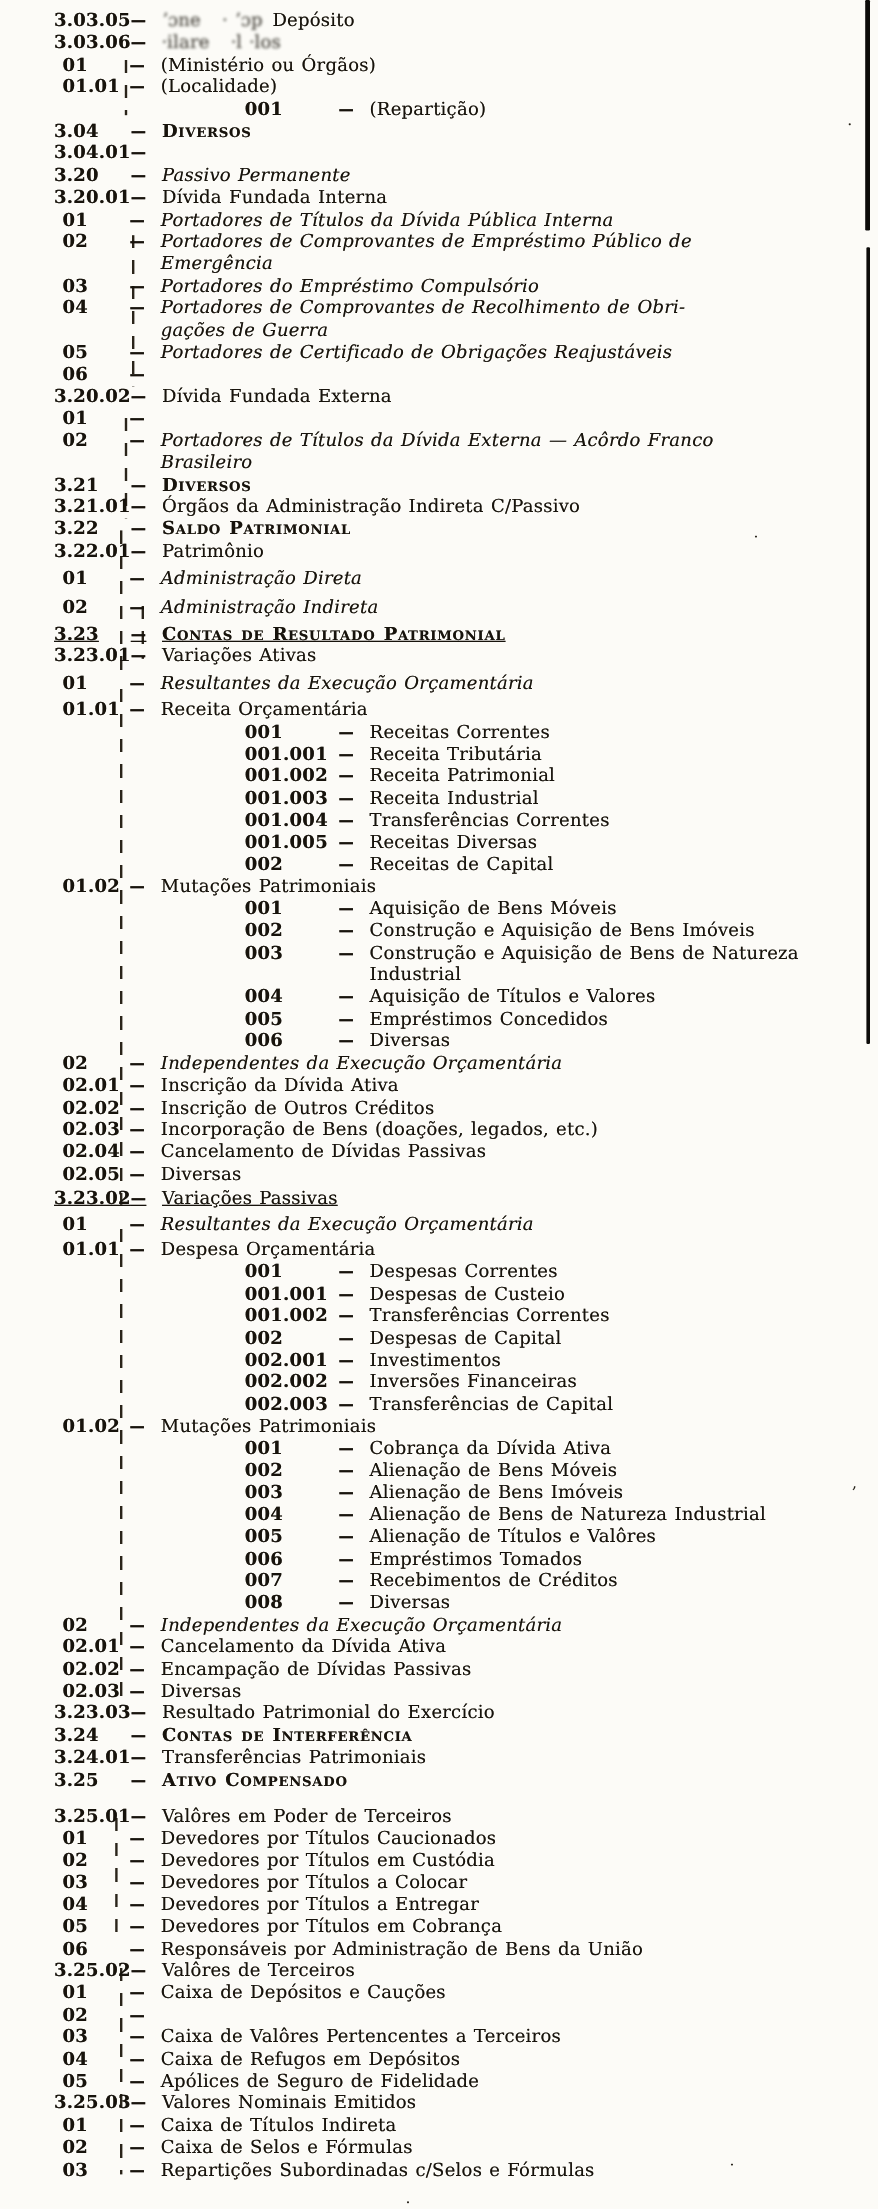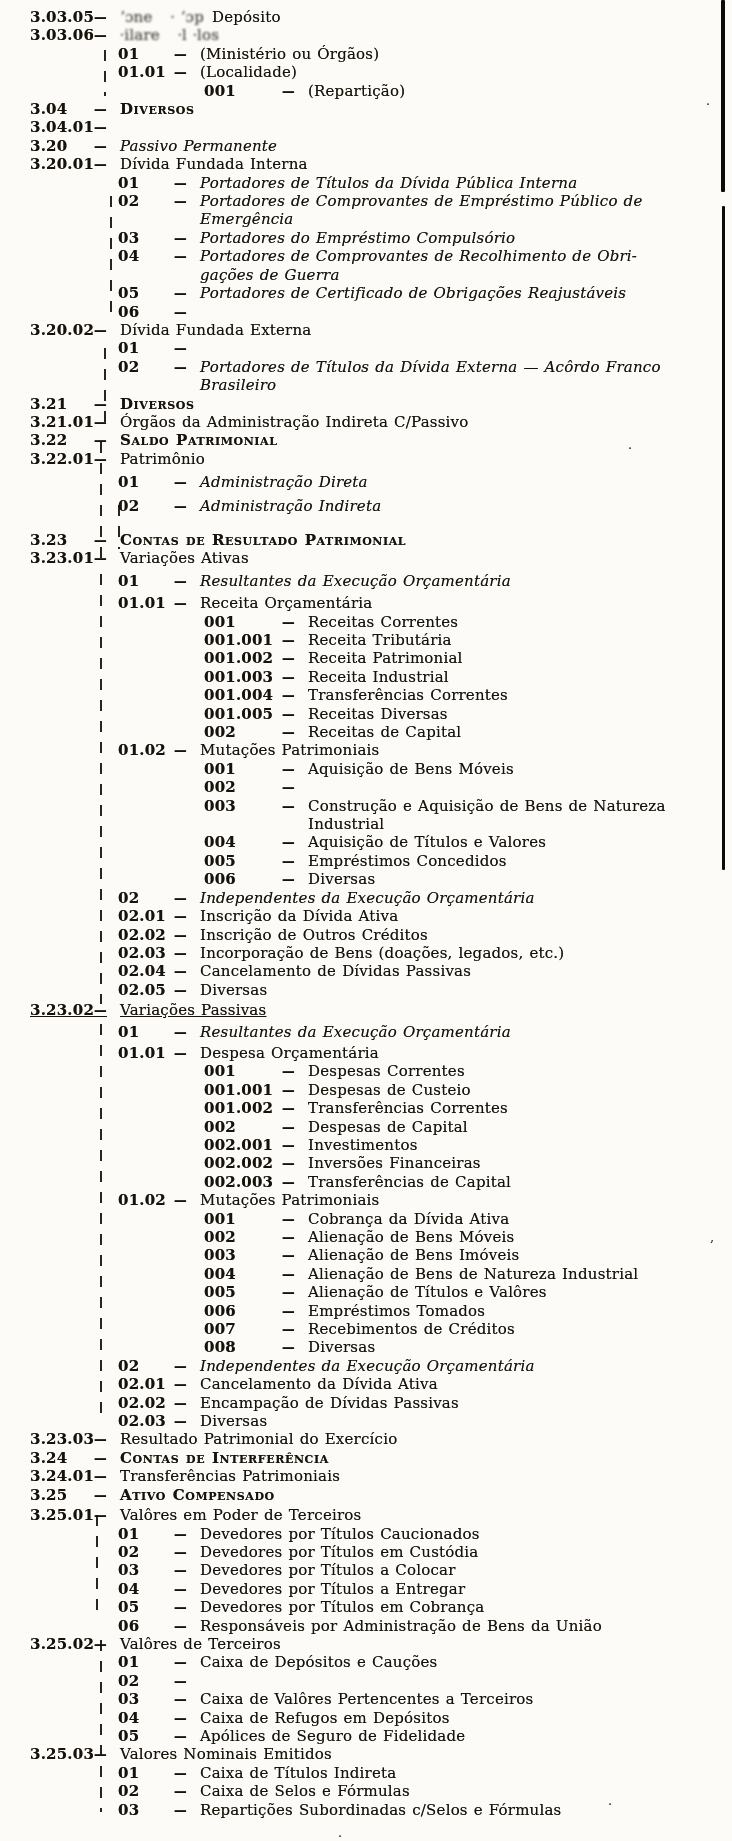--- a/index.html
+++ b/index.html
@@ -14,22 +14,22 @@
   .rows{position:relative;padding-top:8px;}
   .row{
     display:flex;align-items:flex-start;
     font-size:15px;line-height:18.4px;
     letter-spacing:.2px;word-spacing:1px;
     text-shadow:0 0 .5px rgba(25,18,8,.6);
   }
   .row .code{font-weight:700;flex:0 0 auto;white-space:nowrap;}
   .row .dash{font-weight:700;flex:0 0 26px;transform:scaleX(.85);transform-origin:left;}
   .row .label{flex:0 1 auto;}
-  .lv0{padding-left:30px;}  .lv0 .code{width:64px;}  .lv0 .label{max-width:560px;}
-  .lv1{padding-left:118px;} .lv1 .code{width:56px;}  .lv1 .label{max-width:490px;}
+  .lv0{padding-left:45px;}  .lv0 .code{width:64px;}  .lv0 .label{max-width:560px;}
+  .lv1{padding-left:52px;} .lv1 .code{width:56px;}  .lv1 .label{max-width:490px;}
   .lv2{padding-left:204px;} .lv2 .code{width:78px;}  .lv2 .label{max-width:400px;}
   .ital .label{font-style:italic;}
   .caps .label{font-variant:small-caps;font-weight:700;letter-spacing:.6px;}
   .smudge{filter:blur(1.2px);opacity:.8;margin-right:8px;white-space:pre;}
   .guide{position:absolute;width:2px;
     background:repeating-linear-gradient(180deg,#2a241a 0 11px,rgba(42,36,26,0) 11px 21px);}
   .edgebar{position:absolute;background:#0c0b09;border-radius:1px;}
   .speck{position:absolute;color:#242017;font-size:13px;line-height:10px;}
 </style>
 </head>
@@ -167,21 +167,21 @@
       <div class="row lv1 ital" style="margin-top: 5px;">
         <span class="code">01</span>
         <span class="dash">—</span>
         <span class="label"><span>Administração Direta</span></span>
       </div>
       <div class="row lv1 ital" style="margin-top: 5px;">
         <span class="code">02</span>
         <span class="dash">—</span>
         <span class="label"><span>Administração Indireta</span></span>
       </div>
-      <div class="row lv0 caps" style="margin-top: 16px;">
+      <div class="row lv0 caps" style="margin-top: 4px; text-decoration: underline;">
         <span class="code">3.23</span>
         <span class="dash">—</span>
         <span class="label"><span>Contas de Resultado Patrimonial</span></span>
       </div>
       <div class="row lv0">
         <span class="code">3.23.01</span>
         <span class="dash">—</span>
         <span class="label"><span>Variações Ativas</span></span>
       </div>
       <div class="row lv1 ital" style="margin-top: 4px;">
@@ -235,20 +235,21 @@
         <span class="label"><span>Mutações Patrimoniais</span></span>
       </div>
       <div class="row lv2">
         <span class="code">001</span>
         <span class="dash">—</span>
         <span class="label"><span>Aquisição de Bens Móveis</span></span>
       </div>
       <div class="row lv2">
         <span class="code">002</span>
         <span class="dash">—</span>
+        <span class="label"><span>Construção e Aquisição de Bens Imóveis</span></span>
       </div>
       <div class="row lv2">
         <span class="code">003</span>
         <span class="dash">—</span>
         <span class="label"><span>Construção e Aquisição de Bens de Natureza Industrial</span></span>
       </div>
       <div class="row lv2">
         <span class="code">004</span>
         <span class="dash">—</span>
         <span class="label"><span>Aquisição de Títulos e Valores</span></span>
@@ -421,21 +422,21 @@
       <div class="row lv0">
         <span class="code">3.24.01</span>
         <span class="dash">—</span>
         <span class="label"><span>Transferências Patrimoniais</span></span>
       </div>
       <div class="row lv0 caps">
         <span class="code">3.25</span>
         <span class="dash">—</span>
         <span class="label"><span>Ativo Compensado</span></span>
       </div>
-      <div class="row lv0" style="margin-top: 2px;">
+      <div class="row lv0" style="margin-top: 12px;">
         <span class="code">3.25.01</span>
         <span class="dash">—</span>
         <span class="label"><span>Valôres em Poder de Terceiros</span></span>
       </div>
       <div class="row lv1">
         <span class="code">01</span>
         <span class="dash">—</span>
         <span class="label"><span>Devedores por Títulos Caucionados</span></span>
       </div>
       <div class="row lv1">

